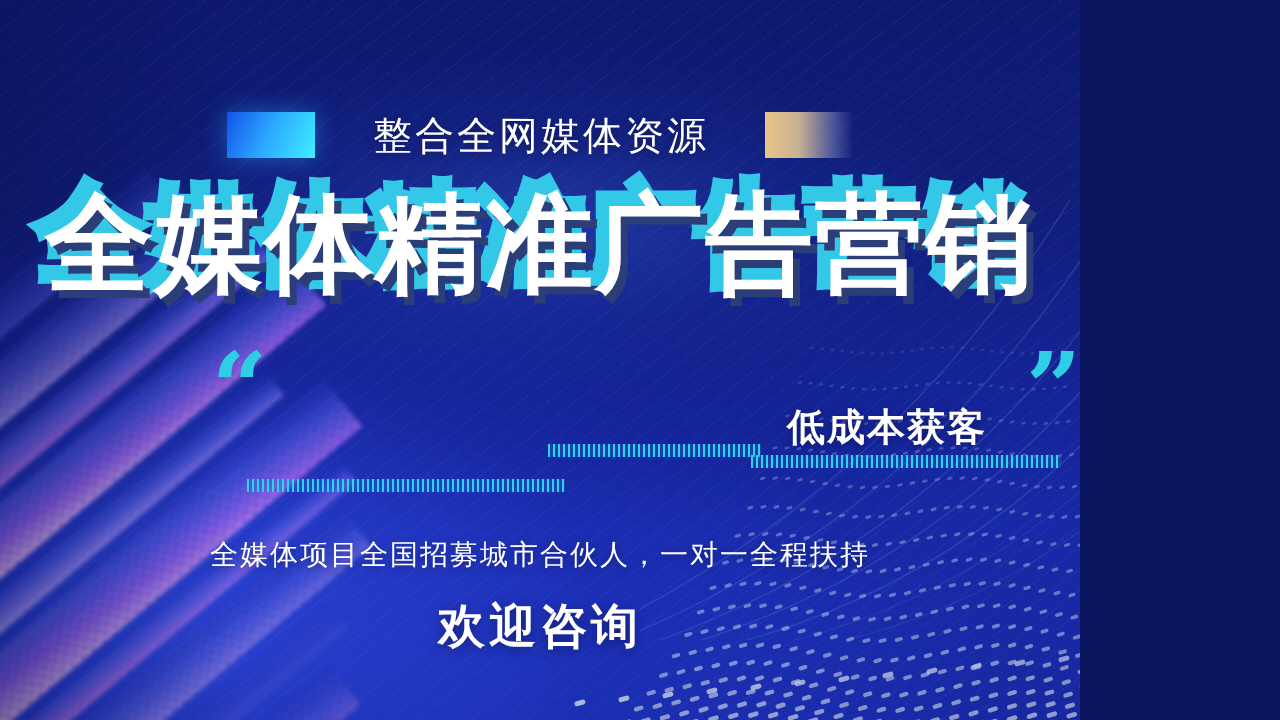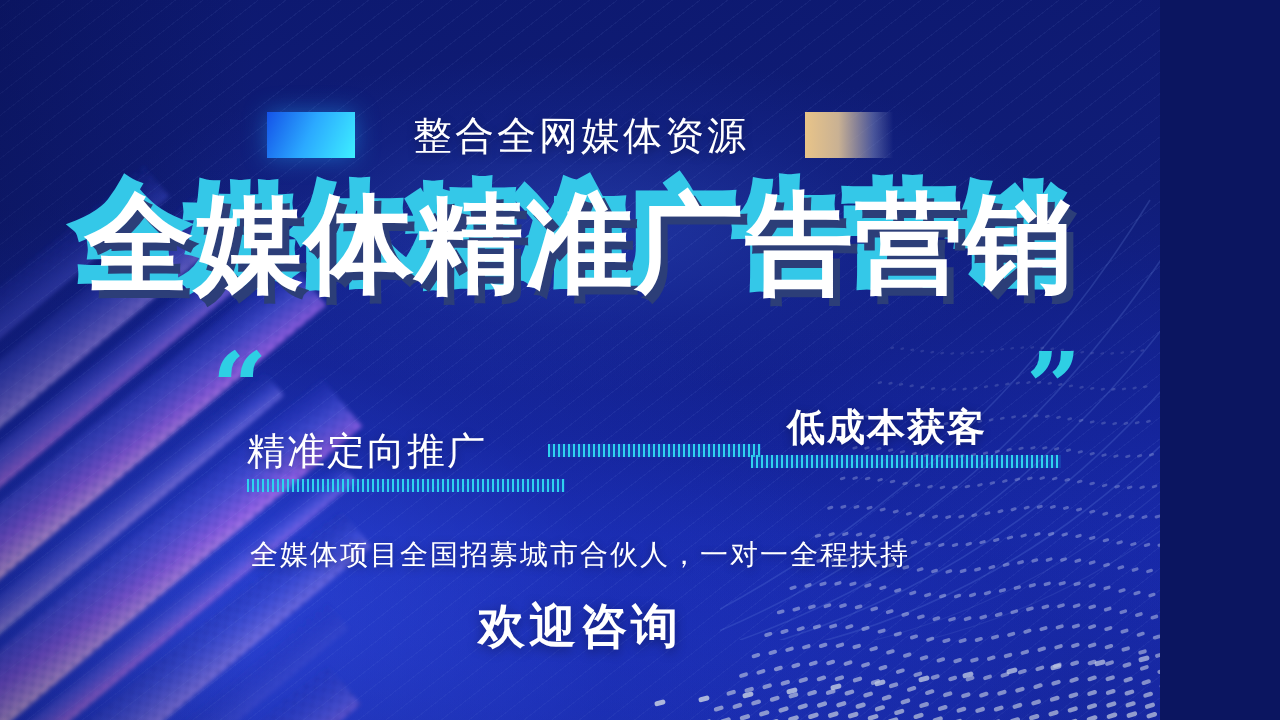--- a/index.html
+++ b/index.html
@@ -7,28 +7,29 @@
     margin: 0;
     padding: 0;
     background: #0b1560;
   }
   body {
     font-family: "Liberation Sans", "DejaVu Sans", sans-serif;
   }
 
   #poster {
     position: relative;
-    width: 1160px;
+    width: 1068px;
     height: 720px;
     overflow: hidden;
     background:
       radial-gradient(ellipse 900px 620px at 18% 88%, rgba(60,90,255,0.55) 0%, rgba(30,50,190,0.25) 45%, rgba(14,26,120,0) 72%),
       radial-gradient(ellipse 1000px 520px at 46% 100%, rgba(40,70,230,0.48) 0%, rgba(20,38,150,0.18) 55%, rgba(12,22,110,0) 80%),
       radial-gradient(ellipse 700px 700px at 95% 100%, rgba(25,45,170,0.45) 0%, rgba(12,22,110,0) 70%),
       linear-gradient(178deg, #0d1970 0%, #101d78 30%, #142398 62%, #1a2bb4 84%, #1e31c4 100%);
+    padding-left: 12px;
   }
 
   
   .bg-layer { position: absolute; pointer-events: none; }
 
   
   .hairlines {
     inset: 0;
     background-image: repeating-linear-gradient(
       -38deg,
@@ -934,21 +935,20 @@
       <div class="headline">
         <span class="lay lay-outline">全媒体精准广告营销</span>
         <span class="lay lay-shadow">全媒体精准广告营销</span>
         <span class="lay lay-front">全媒体精准广告营销</span>
       </div>
     </div>
 
     <div class="quote quote-open">“</div>
     <div class="quote quote-close">”</div>
 
-    <div class="benefit b2">精准定向推广</div>
     <div class="benefit b3">低成本获客</div>
 
     <div class="rule r1"></div>
     <div class="rule r2"></div>
     <div class="rule r3"></div>
 
     <div class="recruit">全媒体项目全国招募城市合伙人，一对一全程扶持</div>
 
     <div class="cta">欢迎咨询</div>
 

